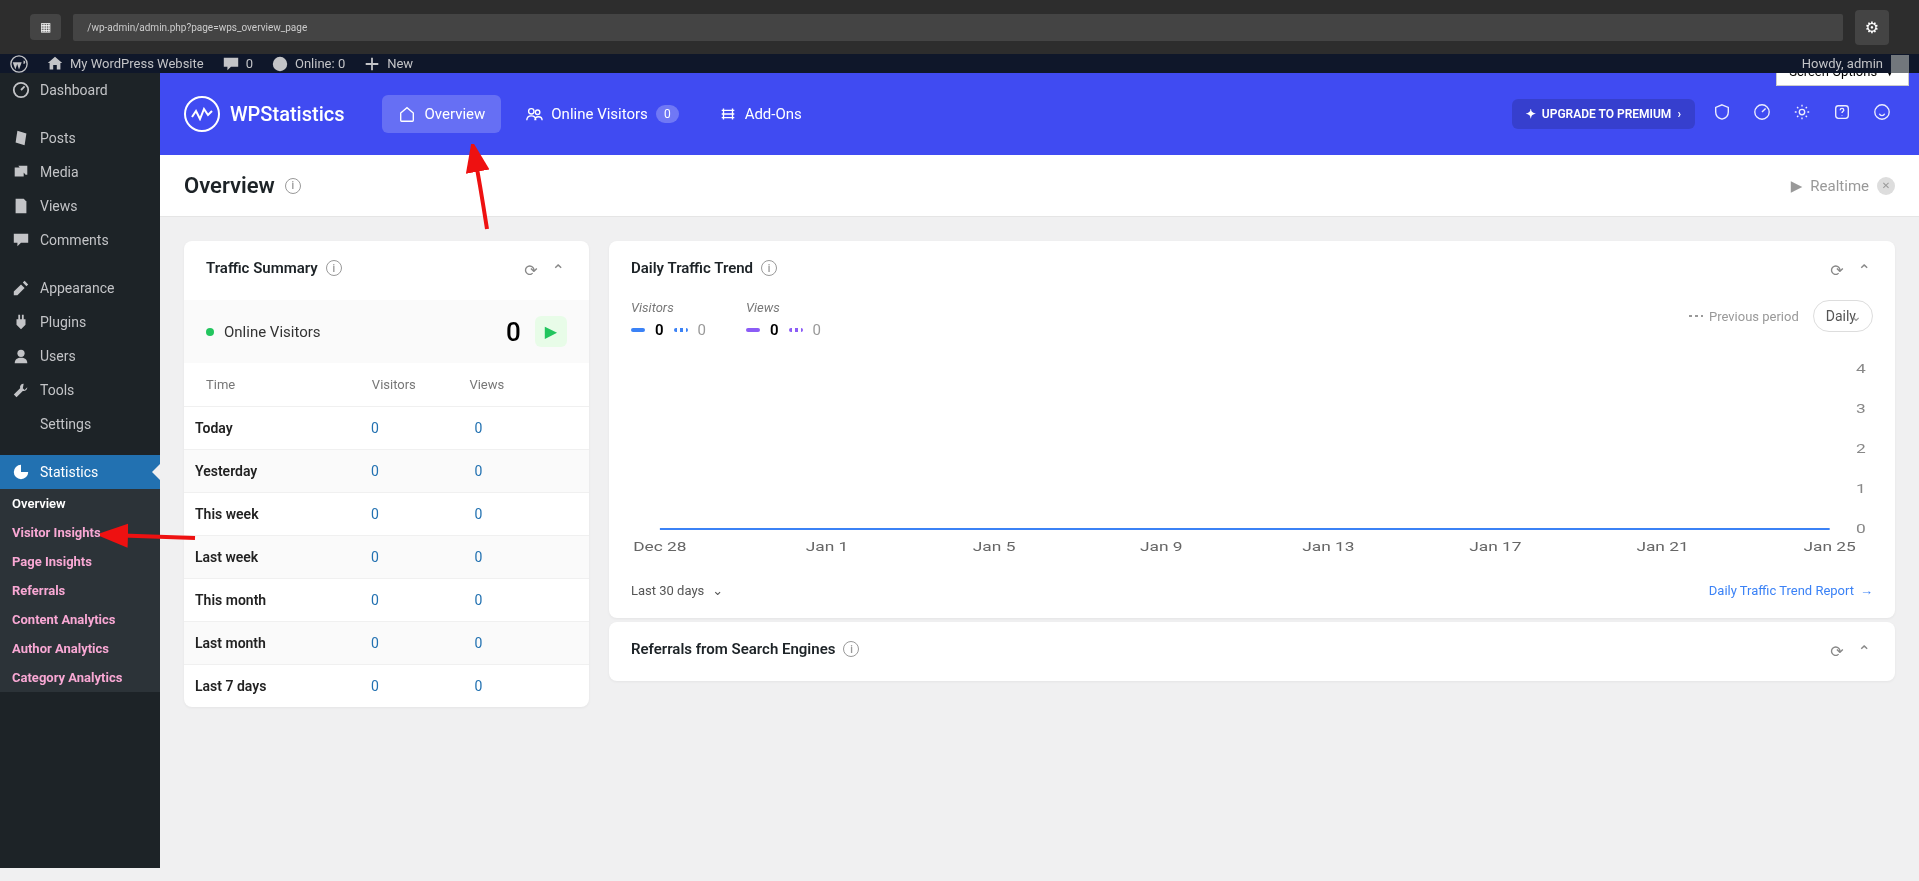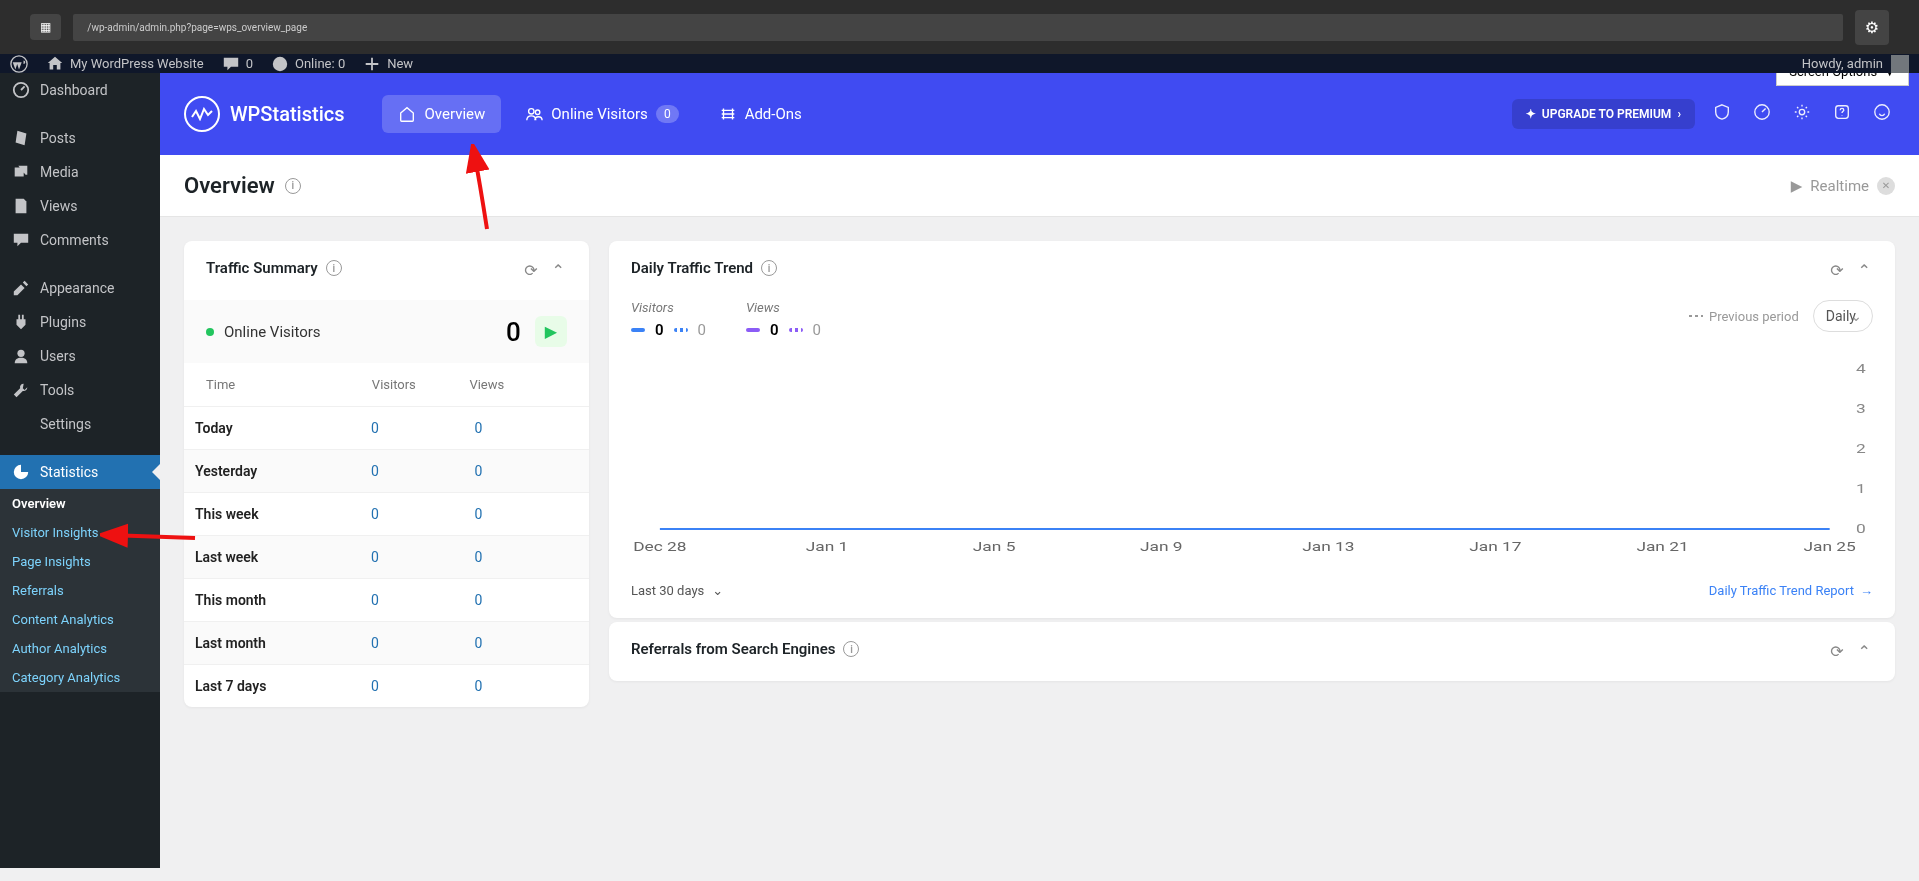--- a/index.html
+++ b/index.html
@@ -11,21 +11,21 @@
 .wp-admin-bar { background: #0f172a; height: 19px; display: flex; align-items: center; padding: 0 10px; color: #c3c4c7; font-size: 13px; justify-content: space-between; }
 .wp-admin-left { display: flex; align-items: center; gap: 18px; }
 .wp-admin-item { display: flex; align-items: center; gap: 6px; cursor: pointer; }
 .wp-admin-right { display: flex; align-items: center; gap: 8px; }
 .avatar { width: 18px; height: 18px; background: #72777c; }
 .main-wrap { display: flex; height: calc(100vh - 86px); }
 .sidebar { width: 160px; background: #1d2327; color: #c3c4c7; font-size: 14px; overflow-y: auto; flex-shrink: 0; }
 .sidebar-item { padding: 8px 12px; display: flex; align-items: center; gap: 10px; cursor: pointer; }
 .sidebar-item.current { background: #2271b1; color: #fff; position: relative; }
 .sidebar-item.current::after { content: ''; position: absolute; right: 0; top: 50%; transform: translateY(-50%); border: 8px solid transparent; border-right-color: #f0f0f1; }
-.sidebar-subitem { padding: 7px 12px; font-size: 13px; background: #2c3338; color: #7dd3fc; cursor: pointer; }
+.sidebar-subitem { padding: 7px 12px; font-size: 13px; background: #2c3338; color: #f9a8d4; cursor: pointer; font-weight: bold; }
 .sidebar-subitem.active { color: #fff; font-weight: 600; }
 .content { flex: 1; display: flex; flex-direction: column; overflow: hidden; }
 .wps-header { background: #404bf2; height: 82px; display: flex; align-items: center; padding: 0 24px; justify-content: space-between; position: relative; }
 .wps-header-left { display: flex; align-items: center; gap: 38px; }
 .wps-logo { display: flex; align-items: center; gap: 10px; color: #fff; font-size: 20px; font-weight: 500; }
 .wps-logo-icon { width: 36px; height: 36px; border: 2px solid #fff; border-radius: 50%; display: flex; align-items: center; justify-content: center; }
 .wps-nav { display: flex; gap: 8px; }
 .wps-nav-item { display: flex; align-items: center; gap: 8px; padding: 10px 16px; color: #fff; font-size: 15px; cursor: pointer; border-radius: 6px; }
 .wps-nav-item.active { background: rgba(255,255,255,0.2); }
 .wps-nav-badge { background: rgba(255,255,255,0.25); padding: 2px 8px; border-radius: 10px; font-size: 12px; }

